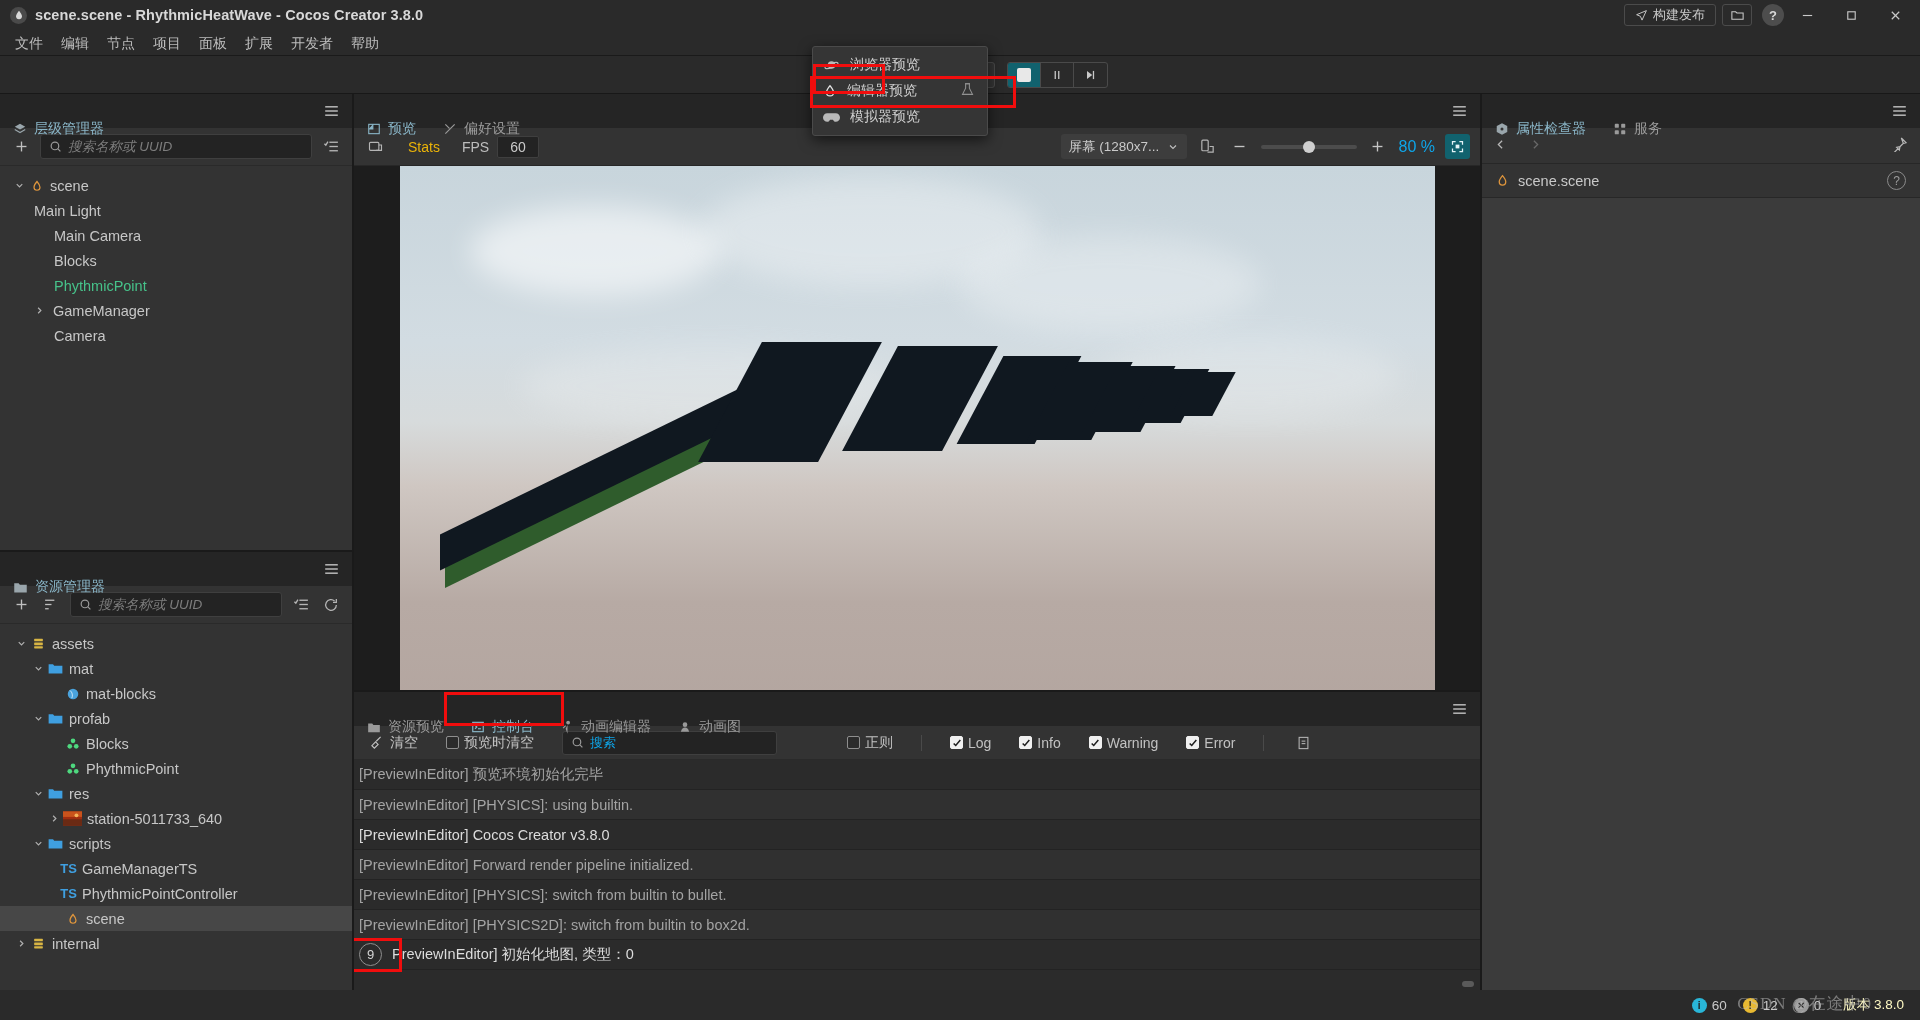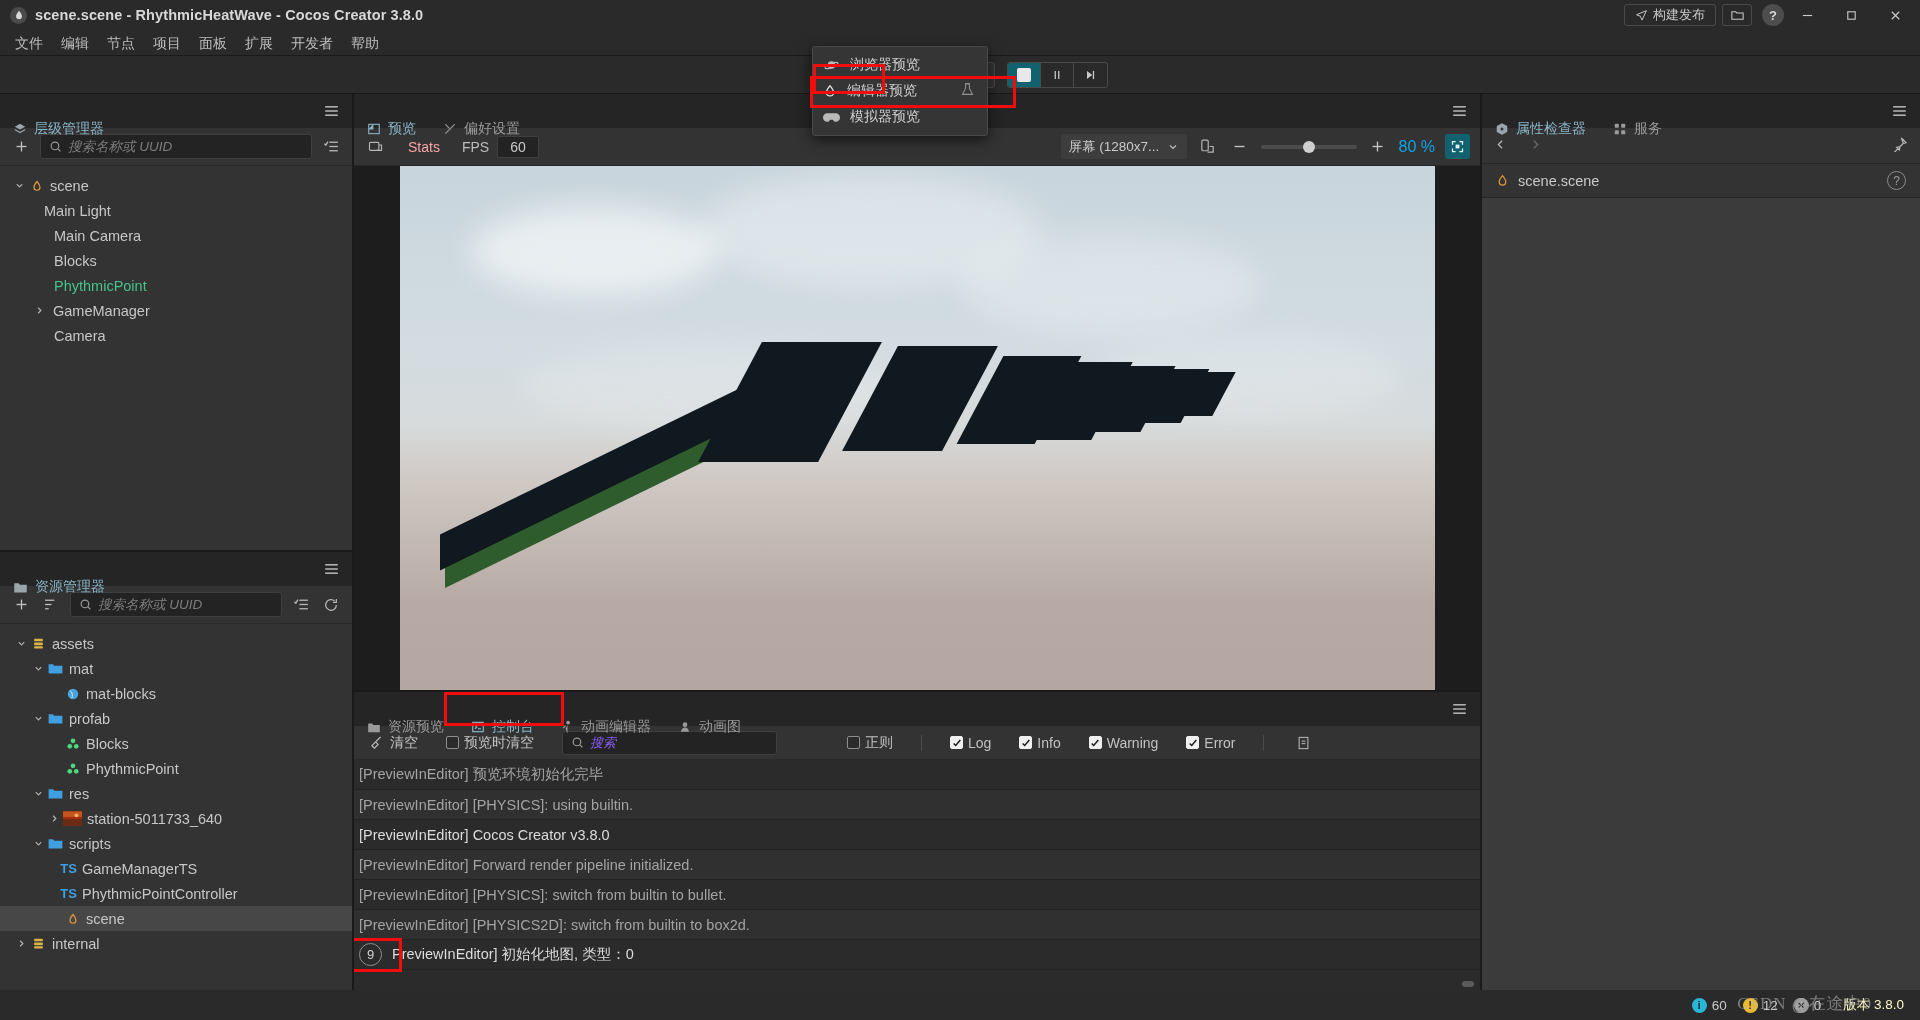--- a/index.html
+++ b/index.html
@@ -117,21 +117,21 @@
   .tname.green{color:#46c28a;}
   .ticon{width:17px;display:flex;align-items:center;justify-content:center;flex:0 0 17px;}
 
   
   .preview-panel{flex:1 1 auto;display:flex;flex-direction:column;min-height:0;background:#333333;}
   .prev-toolbar{
     height:38px;flex:0 0 38px;display:flex;align-items:center;gap:10px;padding:0 10px;background:#333333;
     border-bottom:1px solid #272727;
   }
   .stats-pill{display:flex;align-items:center;}
-  .stats-label{font-size:14px;color:#fca5a5;padding:0 12px;}
+  .stats-label{font-size:14px;color:#eab308;padding:0 12px;}
   .fps-label{font-size:14px;color:#bdbdbd;padding-right:8px;}
   .fps-val{background:#232323;border:1px solid #3f3f3f;border-radius:2px;padding:2px 12px;font-size:14px;color:#cacaca;}
   .res-sel{
     display:flex;align-items:center;justify-content:space-between;gap:6px;height:25px;width:126px;padding:0 8px;
     background:#3d3d3d;border-radius:3px;font-size:13.5px;color:#cacaca;
   }
   .zoom-slider{width:96px;height:4px;background:#4c4c4c;border-radius:2px;position:relative;}
   .zoom-knob{position:absolute;left:42px;top:-4px;width:12px;height:12px;border-radius:50%;background:#cfcfcf;}
   .zoom-val{font-size:16px;color:#0ea5e9;}
   .fitbtn{width:25px;height:25px;background:#11626e;border-radius:3px;display:flex;align-items:center;justify-content:center;}
@@ -144,21 +144,21 @@
   .cloud{position:absolute;border-radius:50%;background:rgba(255,255,255,.55);filter:blur(14px);}
   .blk{position:absolute;background:#101820;}
   .blk.g{background:#2f5c2c;}
 
   
   .console-panel{flex:0 0 auto;height:300px;display:flex;flex-direction:column;background:#333333;border-top:2px solid #1a1a1a;}
   .c-toolbar{height:34px;flex:0 0 34px;display:flex;align-items:center;gap:28px;padding:0 16px;background:#333333;border-bottom:1px solid #2a2a2a;}
   .c-btn{display:flex;align-items:center;gap:5px;font-size:14px;color:#c2c2c2;}
   .cbox{width:13px;height:13px;border:1px solid #8e8e8e;border-radius:2px;background:#2b2b2b;display:flex;align-items:center;justify-content:center;}
   .cbox.checked{background:#f0f0f0;border-color:#f0f0f0;}
-  .c-search{flex:0 0 215px;height:24px;background:#232323;border:1px solid #3f3f3f;border-radius:3px;display:flex;align-items:center;gap:6px;padding:0 8px;color:#8b5cf6;font-style:italic;font-size:13px;}
+  .c-search{flex:0 0 215px;height:24px;background:#232323;border:1px solid #3f3f3f;border-radius:3px;display:flex;align-items:center;gap:6px;padding:0 8px;color:#0ea5e9;font-size:13px;}
   .c-sep{width:1px;height:16px;background:#4a4a4a;}
   .c-list{flex:1 1 auto;overflow:hidden;background:#2b2b2b;}
   .c-row{height:30px;display:flex;align-items:center;padding-left:5px;font-size:14.5px;border-bottom:1px solid #232323;color:#a3a3a3;background:#2b2b2b;}
   .c-row.alt{background:#303030;}
   .c-row.white{color:#dcdcdc;}
   .c-badge{width:23px;height:23px;border-radius:50%;border:1px solid #8f8f8f;display:flex;align-items:center;justify-content:center;font-size:13px;color:#d5d5d5;margin-right:10px;flex:0 0 23px;}
   .hscroll{height:12px;background:#2b2b2b;position:relative;flex:0 0 12px;}
   .hscroll .thumb{position:absolute;right:6px;top:3px;width:12px;height:6px;background:#5a5a5a;border-radius:3px;}
 
   
@@ -334,21 +334,21 @@
                 </svg>
               </span>
             <span class="ticon">
               <svg width="12" height="14" viewBox="0 0 24 24" fill="none" stroke="#e0963c" stroke-width="2.4">
                   <path d="M12 3C12 3 6 10 6 14.5a6 6 0 0 0 12 0C18 10 12 3 12 3z"></path>
                 </svg>
               </span>
             <span class="tname">scene</span>
           </div>
 
-          <div class="trow" style="padding-left:39px;">
+          <div class="trow" style="padding-left:29px;">
             <span class="tname">Main Light</span>
           </div>
           <div class="trow" style="padding-left:49px;">
             <span class="tname">Main Camera</span>
           </div>
           <div class="trow" style="padding-left:49px;">
             <span class="tname">Blocks</span>
           </div>
           <div class="trow" style="padding-left:49px;">
             <span class="tname green">PhythmicPoint</span>

